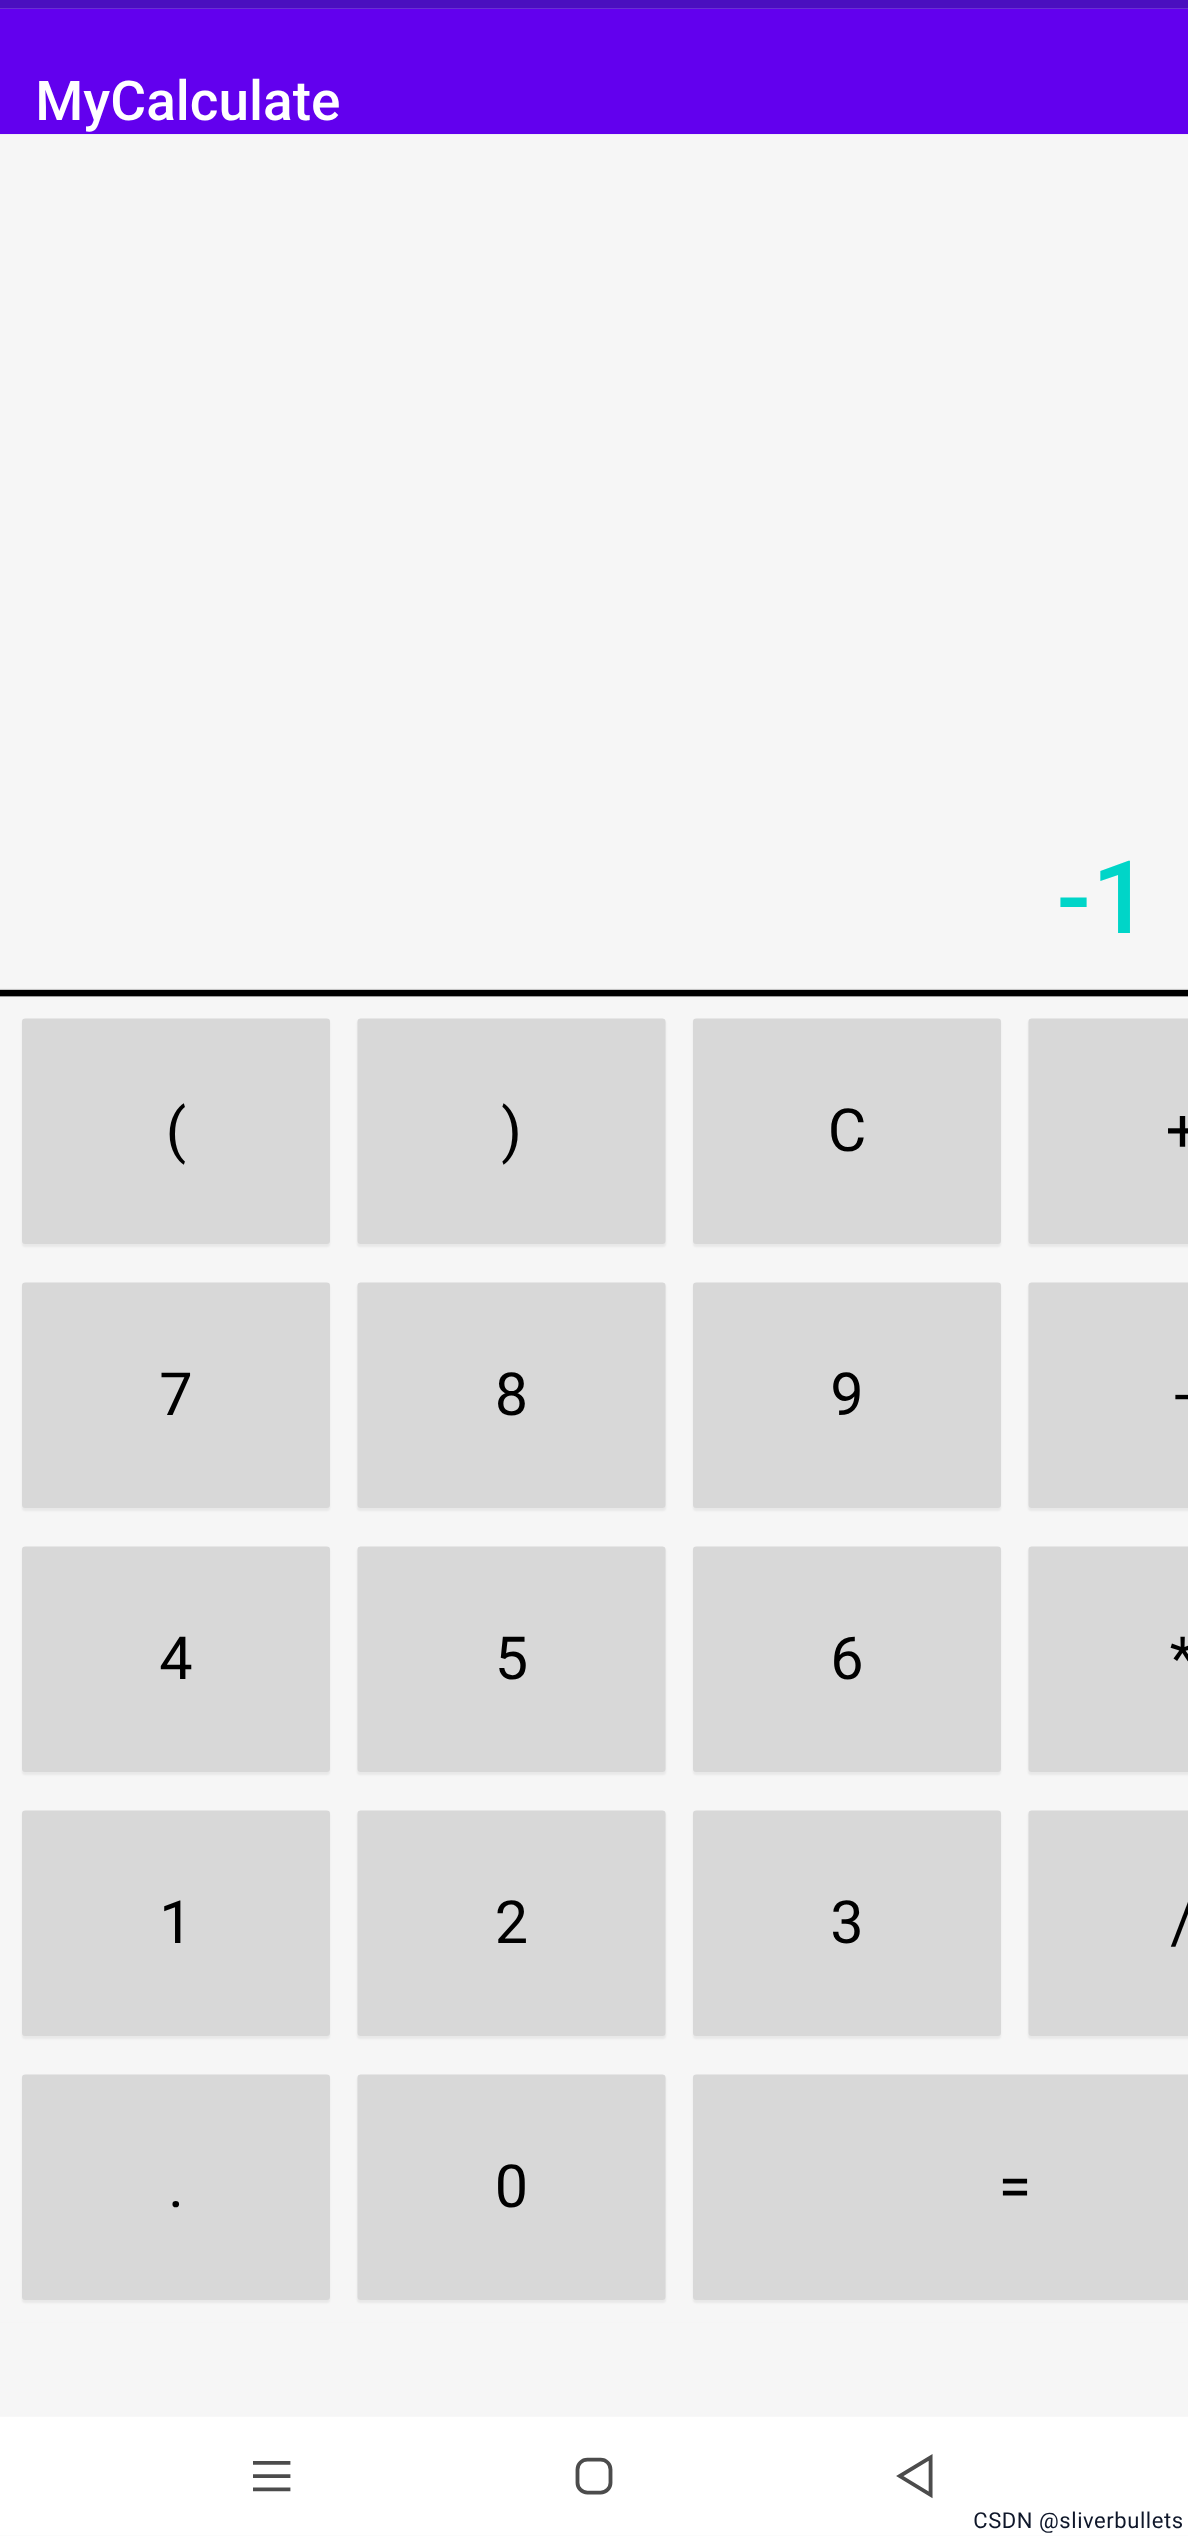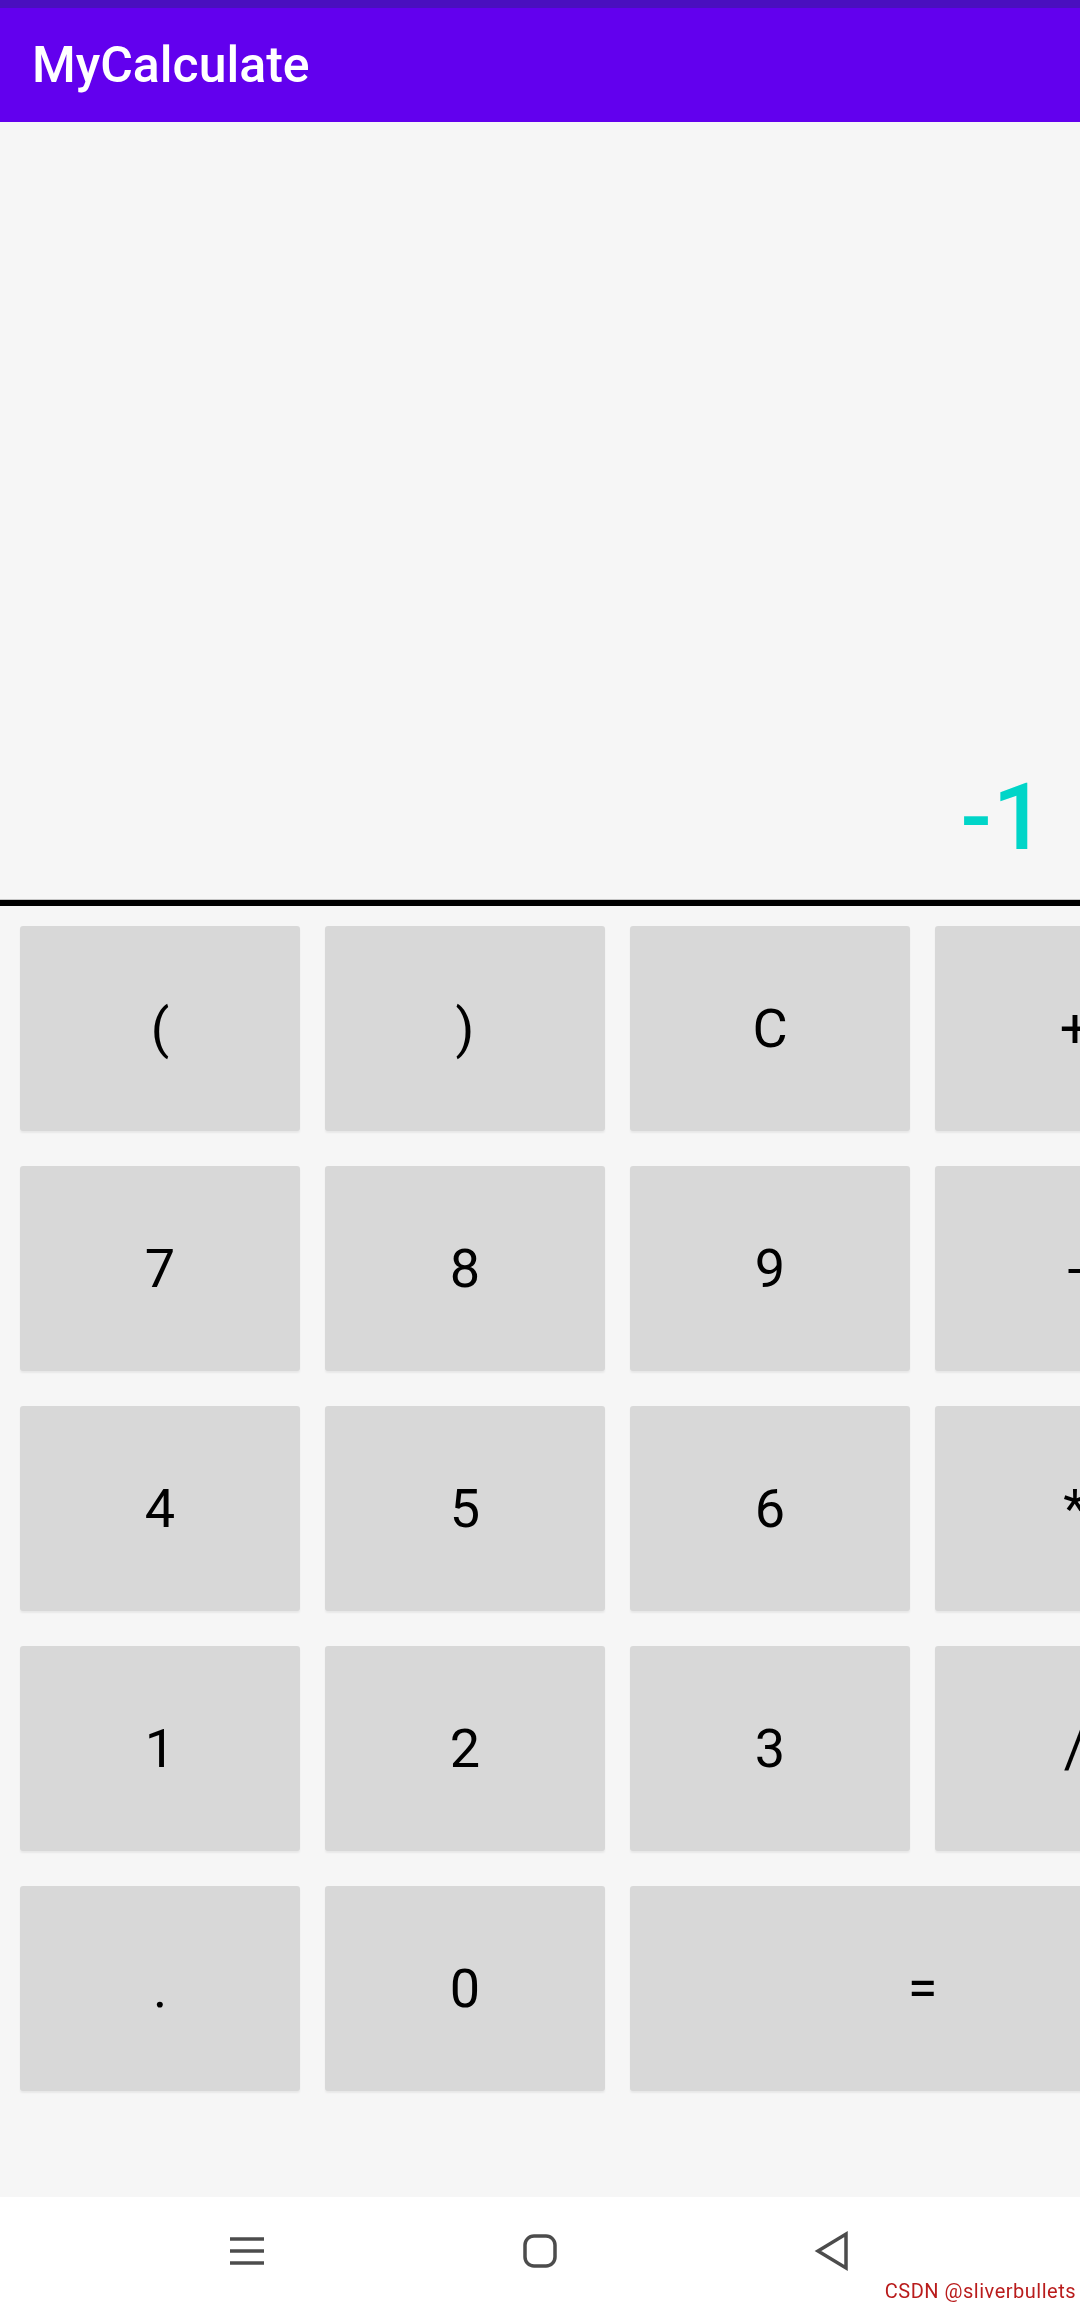--- a/index.html
+++ b/index.html
@@ -15,21 +15,21 @@
   }
 
   .status-bar {
     height: 8px;
     background: #4a0fbf;
   }
   .app-bar {
     height: 114px;
     background: #6200EE;
     display: flex;
-    align-items: center;
+    align-items: flex-end;
     padding-left: 32px;
   }
   .app-title {
     color: #fff;
     font-size: 50px;
     font-weight: 500;
   }
 
   .display-area {
     flex: 0 0 auto;
@@ -84,21 +84,21 @@
     padding: 0 100px;
   }
   .nav-icon { width: 46px; height: 46px; display:flex; align-items:center; justify-content:center; }
   .nav-icon svg { stroke: #4c4c4c; stroke-width: 3.5; fill: none; }
 
   .watermark {
     position: absolute;
     right: 4px;
     bottom: 2px;
     font-size: 20px;
-    color: #b91c1c;
+    color: #0f172a;
     letter-spacing: 0.5px;
   }
 </style>
 </head>
 <body>
 
 <div class="screen">
 
   <div class="status-bar"></div>
 

